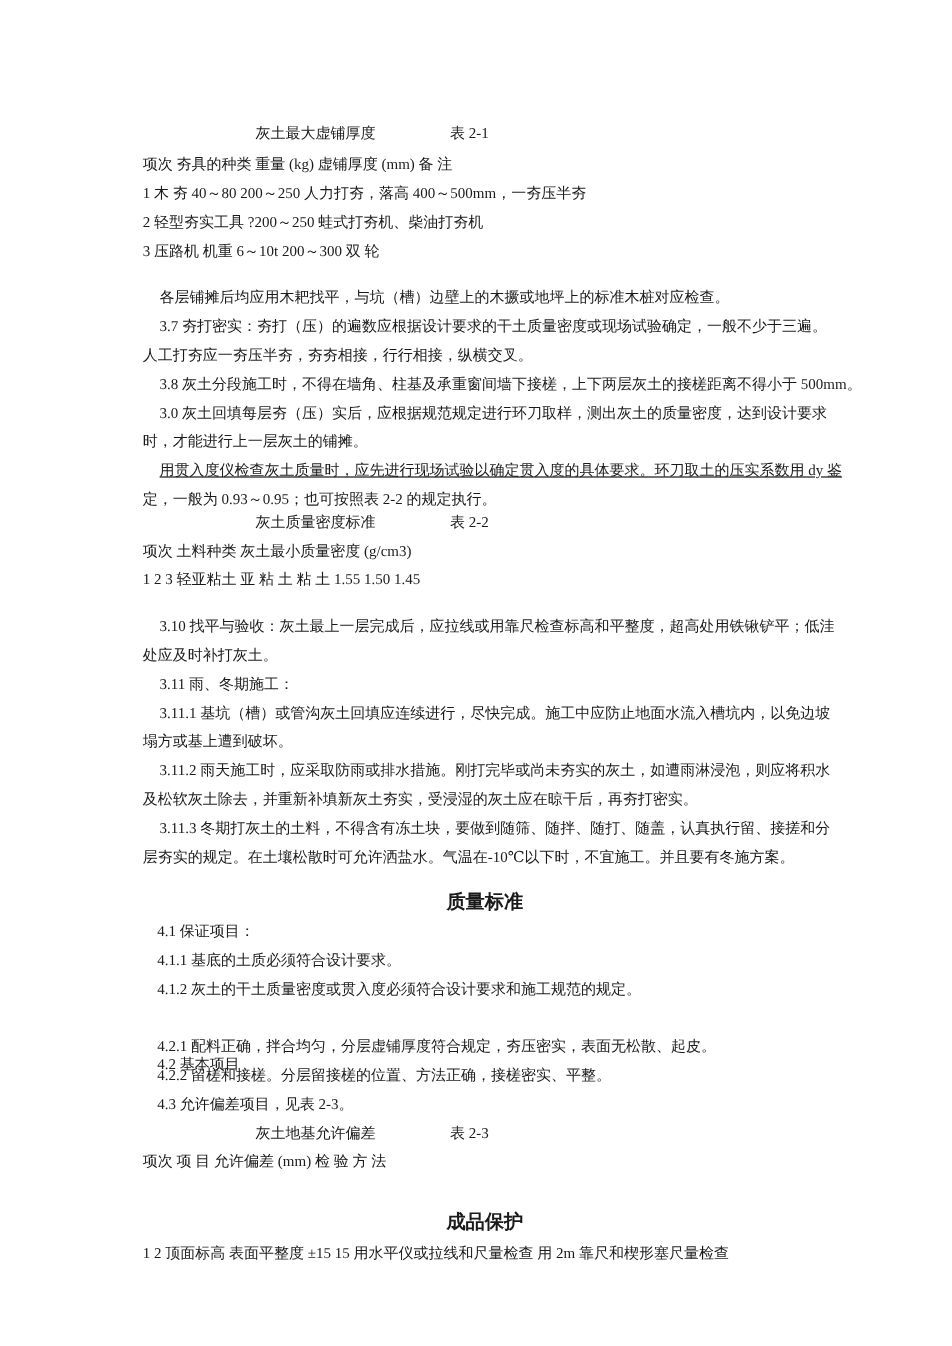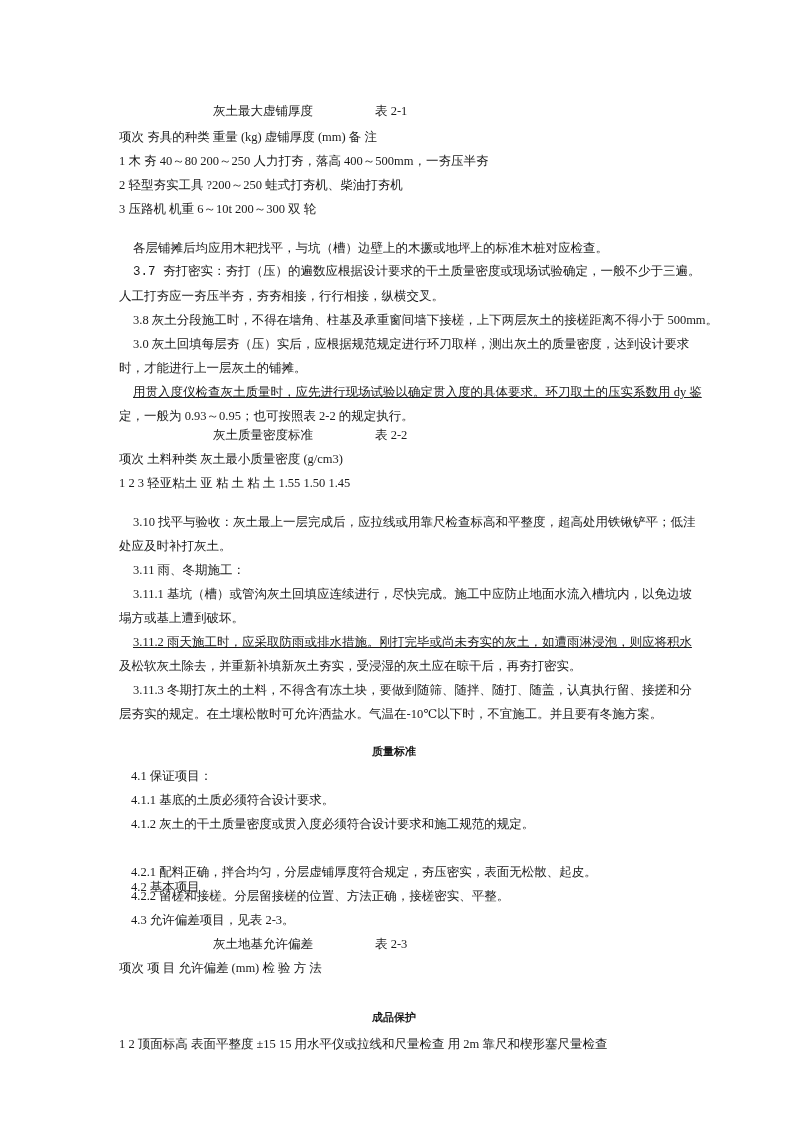--- a/index.html
+++ b/index.html
@@ -18,55 +18,55 @@
     }
     .line {
       position: absolute;
       white-space: nowrap;
       line-height: 16px;
       height: 16px;
     }
     .heading {
       font-family: "DejaVu Sans", "Liberation Sans", sans-serif;
       font-weight: bold;
-      font-size: 11px;
+      font-size: 16px;
     }
   </style>
 </head>
 <body>
 
 <div class="line" style="left:213px; top:103px;">
   <span>灰土最大虚铺厚度</span>
 </div>
 <div class="line" style="left:375px; top:103px;">表 2-1</div>
 <div class="line" style="left:119px; top:129px;">项次  夯具的种类  重量 (kg)  虚铺厚度 (mm)  备    注</div>
 <div class="line" style="left:119px; top:153px;">1  木  夯  40～80 200～250   人力打夯，落高 400～500mm，一夯压半夯</div>
 <div class="line" style="left:119px; top:177px;">2  轻型夯实工具  ?200～250   蛙式打夯机、柴油打夯机</div>
 <div class="line" style="left:119px; top:201px;">3  压路机  机重 6～10t 200～300   双    轮</div>
 
 <div class="line" style="left:133px; top:240px;">各层铺摊后均应用木耙找平，与坑（槽）边壁上的木撅或地坪上的标准木桩对应检查。</div>
-<div class="line" style="left:133px; top:264px;font-family:Liberation Mono, monospace;">3.7  夯打密实：夯打（压）的遍数应根据设计要求的干土质量密度或现场试验确定，一般不少于三遍。</div>
+<div class="line" style="left:133px; top:264px;">3.7  夯打密实：夯打（压）的遍数应根据设计要求的干土质量密度或现场试验确定，一般不少于三遍。</div>
 <div class="line" style="left:119px; top:288px;">人工打夯应一夯压半夯，夯夯相接，行行相接，纵横交叉。</div>
 <div class="line" style="left:133px; top:312px;">3.8  灰土分段施工时，不得在墙角、柱基及承重窗间墙下接槎，上下两层灰土的接槎距离不得小于 500mm。</div>
 <div class="line" style="left:133px; top:336px;">3.0  灰土回填每层夯（压）实后，应根据规范规定进行环刀取样，测出灰土的质量密度，达到设计要求</div>
 <div class="line" style="left:119px; top:360px;">时，才能进行上一层灰土的铺摊。</div>
 <div class="line" style="left:133px; top:384px;text-decoration:underline;">用贯入度仪检查灰土质量时，应先进行现场试验以确定贯入度的具体要求。环刀取土的压实系数用 dy 鉴</div>
 <div class="line" style="left:119px; top:408px;">定，一般为 0.93～0.95；也可按照表 2-2 的规定执行。</div>
 
 <div class="line" style="left:213px; top:427px;">灰土质量密度标准</div>
 <div class="line" style="left:375px; top:427px;">表 2-2</div>
 <div class="line" style="left:119px; top:451px;">项次  土料种类  灰土最小质量密度 (g/cm3)</div>
 <div class="line" style="left:119px; top:475px;">1 2 3  轻亚粘土  亚  粘  土  粘    土  1.55 1.50 1.45</div>
 
 <div class="line" style="left:133px; top:514px;">3.10  找平与验收：灰土最上一层完成后，应拉线或用靠尺检查标高和平整度，超高处用铁锹铲平；低洼</div>
 <div class="line" style="left:119px; top:538px;">处应及时补打灰土。</div>
 <div class="line" style="left:133px; top:562px;">3.11  雨、冬期施工：</div>
 <div class="line" style="left:133px; top:586px;">3.11.1  基坑（槽）或管沟灰土回填应连续进行，尽快完成。施工中应防止地面水流入槽坑内，以免边坡</div>
 <div class="line" style="left:119px; top:610px;">塌方或基上遭到破坏。</div>
-<div class="line" style="left:133px; top:634px;text-decoration:underline;">3.11.2  雨天施工时，应采取防雨或排水措施。刚打完毕或尚未夯实的灰土，如遭雨淋浸泡，则应将积水</div>
+<div class="line" style="left:133px; top:634px;">3.11.2  雨天施工时，应采取防雨或排水措施。刚打完毕或尚未夯实的灰土，如遭雨淋浸泡，则应将积水</div>
 <div class="line" style="left:119px; top:658px;">及松软灰土除去，并重新补填新灰土夯实，受浸湿的灰土应在晾干后，再夯打密实。</div>
 <div class="line" style="left:133px; top:682px;">3.11.3  冬期打灰土的土料，不得含有冻土块，要做到随筛、随拌、随打、随盖，认真执行留、接搓和分</div>
 <div class="line" style="left:119px; top:706px;text-align:right;">层夯实的规定。在土壤松散时可允许洒盐水。气温在-10℃以下时，不宜施工。并且要有冬施方案。</div>
 
 <div class="line heading" style="left:372px; top:744px;">质量标准</div>
 <div class="line" style="left:131px; top:768px;">4.1  保证项目：</div>
 <div class="line" style="left:131px; top:792px;">4.1.1 基底的土质必须符合设计要求。</div>
 <div class="line" style="left:131px; top:816px;">4.1.2  灰土的干土质量密度或贯入度必须符合设计要求和施工规范的规定。</div>
 <div class="line" style="left:131px; top:840px;margin-top:39px;">4.2  基本项目</div>
 <div class="line" style="left:131px; top:864px;">4.2.1  配料正确，拌合均匀，分层虚铺厚度符合规定，夯压密实，表面无松散、起皮。</div>

